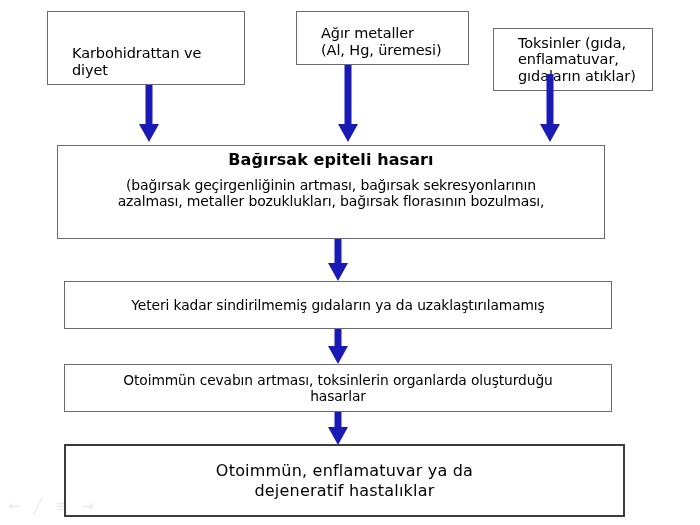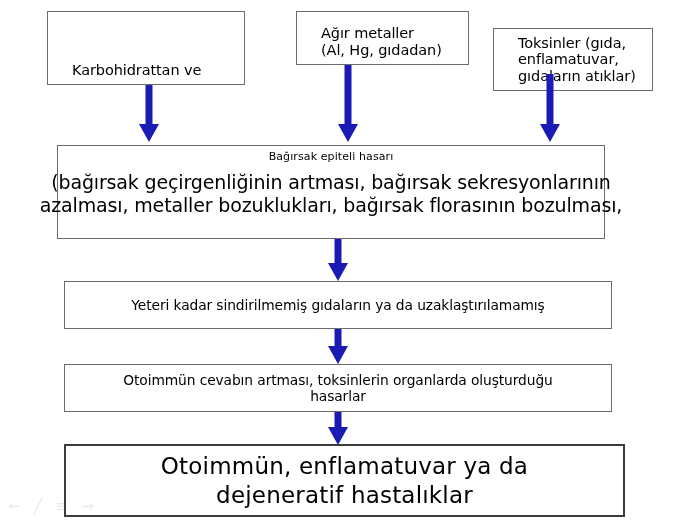--- a/index.html
+++ b/index.html
@@ -49,28 +49,28 @@
   #box-toxin { left: 493px; top: 28px;  width: 160px; height: 63px; }
 
   
   #box-epithel {
     left: 57px; top: 145px; width: 548px; height: 94px;
     padding: 5px 6px 6px 6px;
     align-items: center;
     justify-content: flex-start;
   }
   #box-epithel .title {
-    font-size: 11px;
-    font-weight: normal;
+    font-size: 16px;
+    font-weight: bold;
     letter-spacing: 0.1px;
     margin-bottom: 7px;
     white-space: pre;
   }
   #box-epithel .body {
-    font-size: 19px;
+    font-size: 14px;
     text-align: center;
     letter-spacing: -0.15px;
     line-height: 1.2;
   }
 
   #box-blood {
     left: 64px; top: 281px; width: 548px; height: 48px;
     font-size: 13.8px;
     text-align: center;
     align-items: center;
@@ -81,45 +81,46 @@
     left: 64px; top: 364px; width: 548px; height: 48px;
     font-size: 13.8px;
     text-align: center;
     align-items: center;
     letter-spacing: -0.1px;
   }
 
   #box-disease {
     left: 64px; top: 444px; width: 561px; height: 73px;
     border: 2px solid #3c3c3c;
-    font-size: 23px;
+    font-size: 16px;
     text-align: center;
     align-items: center;
     letter-spacing: 0.2px;
     line-height: 1.22;
   }
 
   
   .arrow {
     position: absolute;
     display: block;
   }
 </style>
 </head>
 <body>
 
 <div id="slide">
 
   <div class="box src" id="box-diet">
     <span class="ln">Karbohidrattan ve</span>
+    <span class="ln">diyet</span>
   </div>
 
   <div class="box src" id="box-metal">
     <span class="ln">Ağır metaller</span>
-    <span class="ln">(Al, Hg, gıdadan)</span>
+    <span class="ln">(Al, Hg, üremesi)</span>
   </div>
 
   <div class="box src" id="box-toxin">
     <span class="ln">Toksinler (gıda,</span>
     <span class="ln">enflamatuvar,</span>
     <span class="ln">gıdaların atıklar)</span>
   </div>
 
   <svg class="arrow" style="left:137px; top:85px;" width="24" height="58" viewBox="0 0 24 58">
     <path d="M8.5 0 H15.5 V39 H22 L12 57 L2 39 H8.5 Z" fill="#1a1ab4"></path>

